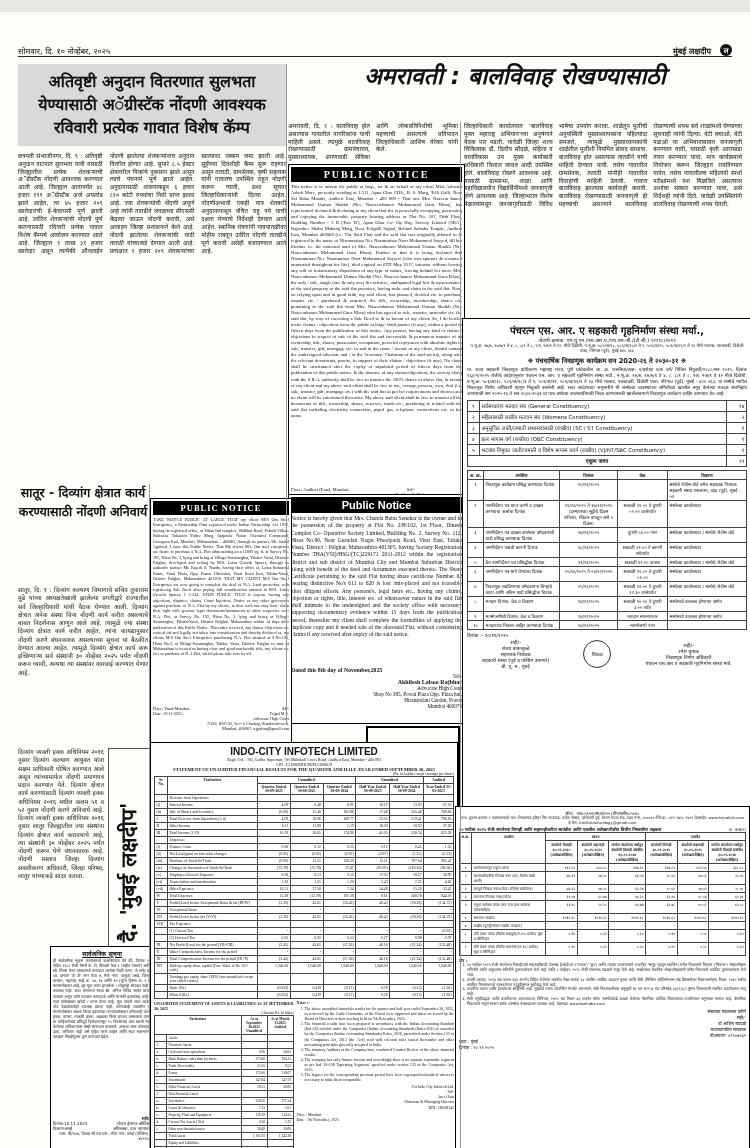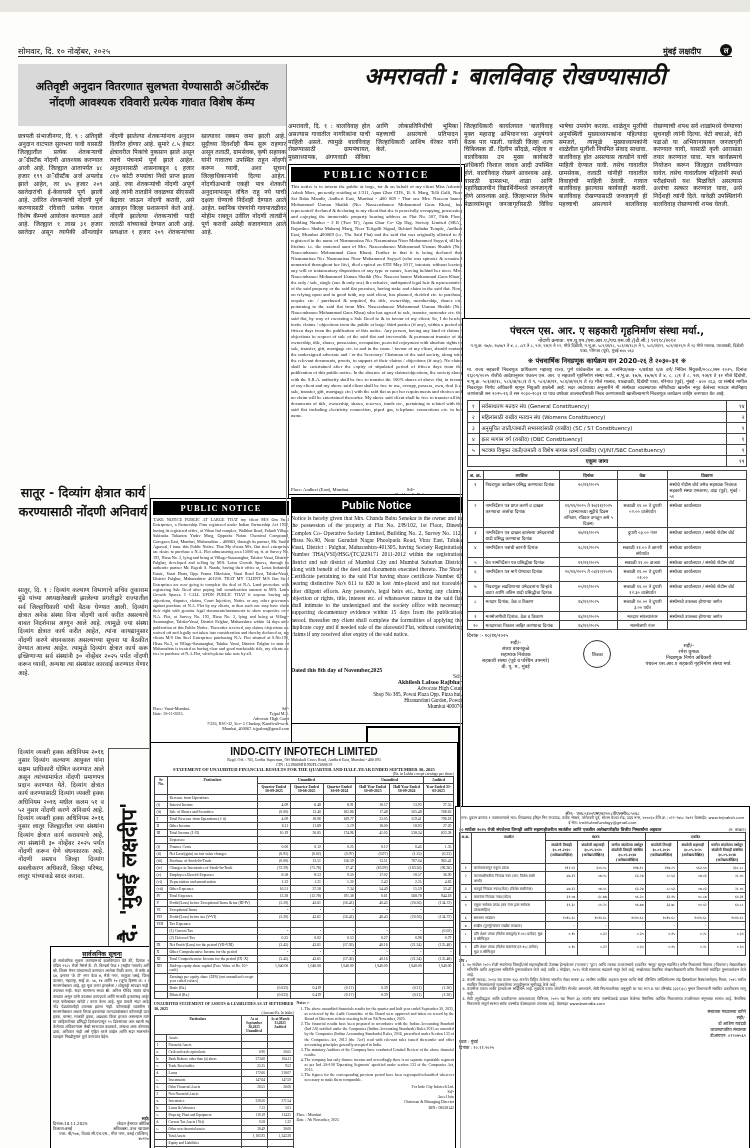--- a/index.html
+++ b/index.html
@@ -8,25 +8,25 @@
         -webkit-text-size-adjust:none;}
   .dev{font-family:"DejaVu Sans","Liberation Sans",sans-serif;}
   .abs{position:absolute;}
   .just{text-align:justify;}
   .pre{white-space:pre-line;}
   .num{text-align:right;}
   .ctr{text-align:center;}
   
   .masthead{left:18px;top:26px;width:714px;height:18px;border-bottom:1.5px solid #222;
             display:flex;justify-content:space-between;align-items:flex-end;font-size:8px;}
-  .brand{font-weight:bold;display:flex;align-items:flex-end;gap:19px;}
+  .brand{font-weight:bold;display:flex;align-items:flex-end;gap:9px;}
   .logo{width:12px;height:12px;border-radius:50%;background:#111;color:#fff;font-size:7px;
         display:inline-flex;align-items:center;justify-content:center;}
   
-  .a-head{background:#d9d9d9;padding:15px 6px;font-weight:bold;font-size:11px;line-height:1.45;}
+  .a-head{background:#d9d9d9;padding:6px 6px;font-weight:bold;font-size:16px;line-height:1.45;}
   .a-body{margin-top:6px;column-count:3;column-gap:7px;font-size:6px;line-height:1.33;height:288px;overflow:hidden;}
   
   .b-head{font-weight:bold;font-size:23px;line-height:1.45;font-style:italic;}
   .colflow{font-size:6px;line-height:1.3;overflow:hidden;}
   
   .nbox{border:1px solid #000;background:#fff;}
   .nbar{background:#000;color:#fff;text-align:center;font-weight:bold;padding:2px 0;}
   .tiny{font-size:4.7px;line-height:1.28;}
   .foot{display:flex;justify-content:space-between;gap:4px;margin-top:3px;}
   table{border-collapse:collapse;width:100%;}

